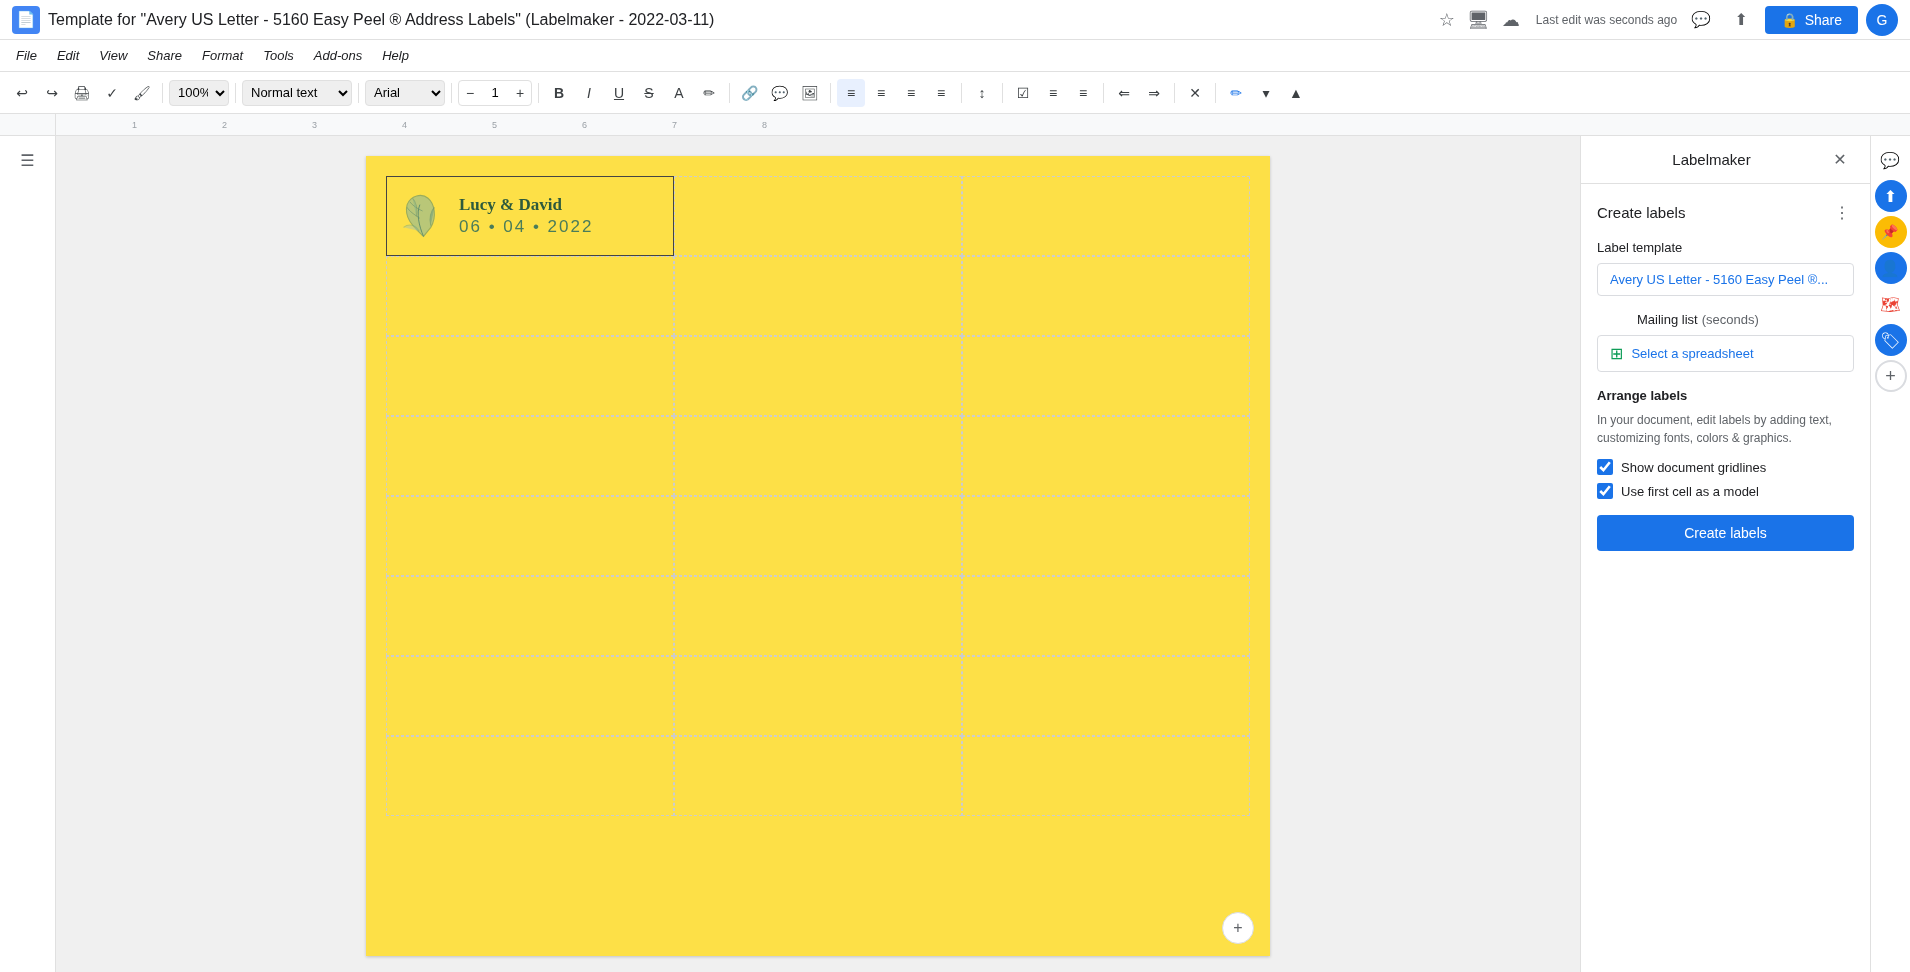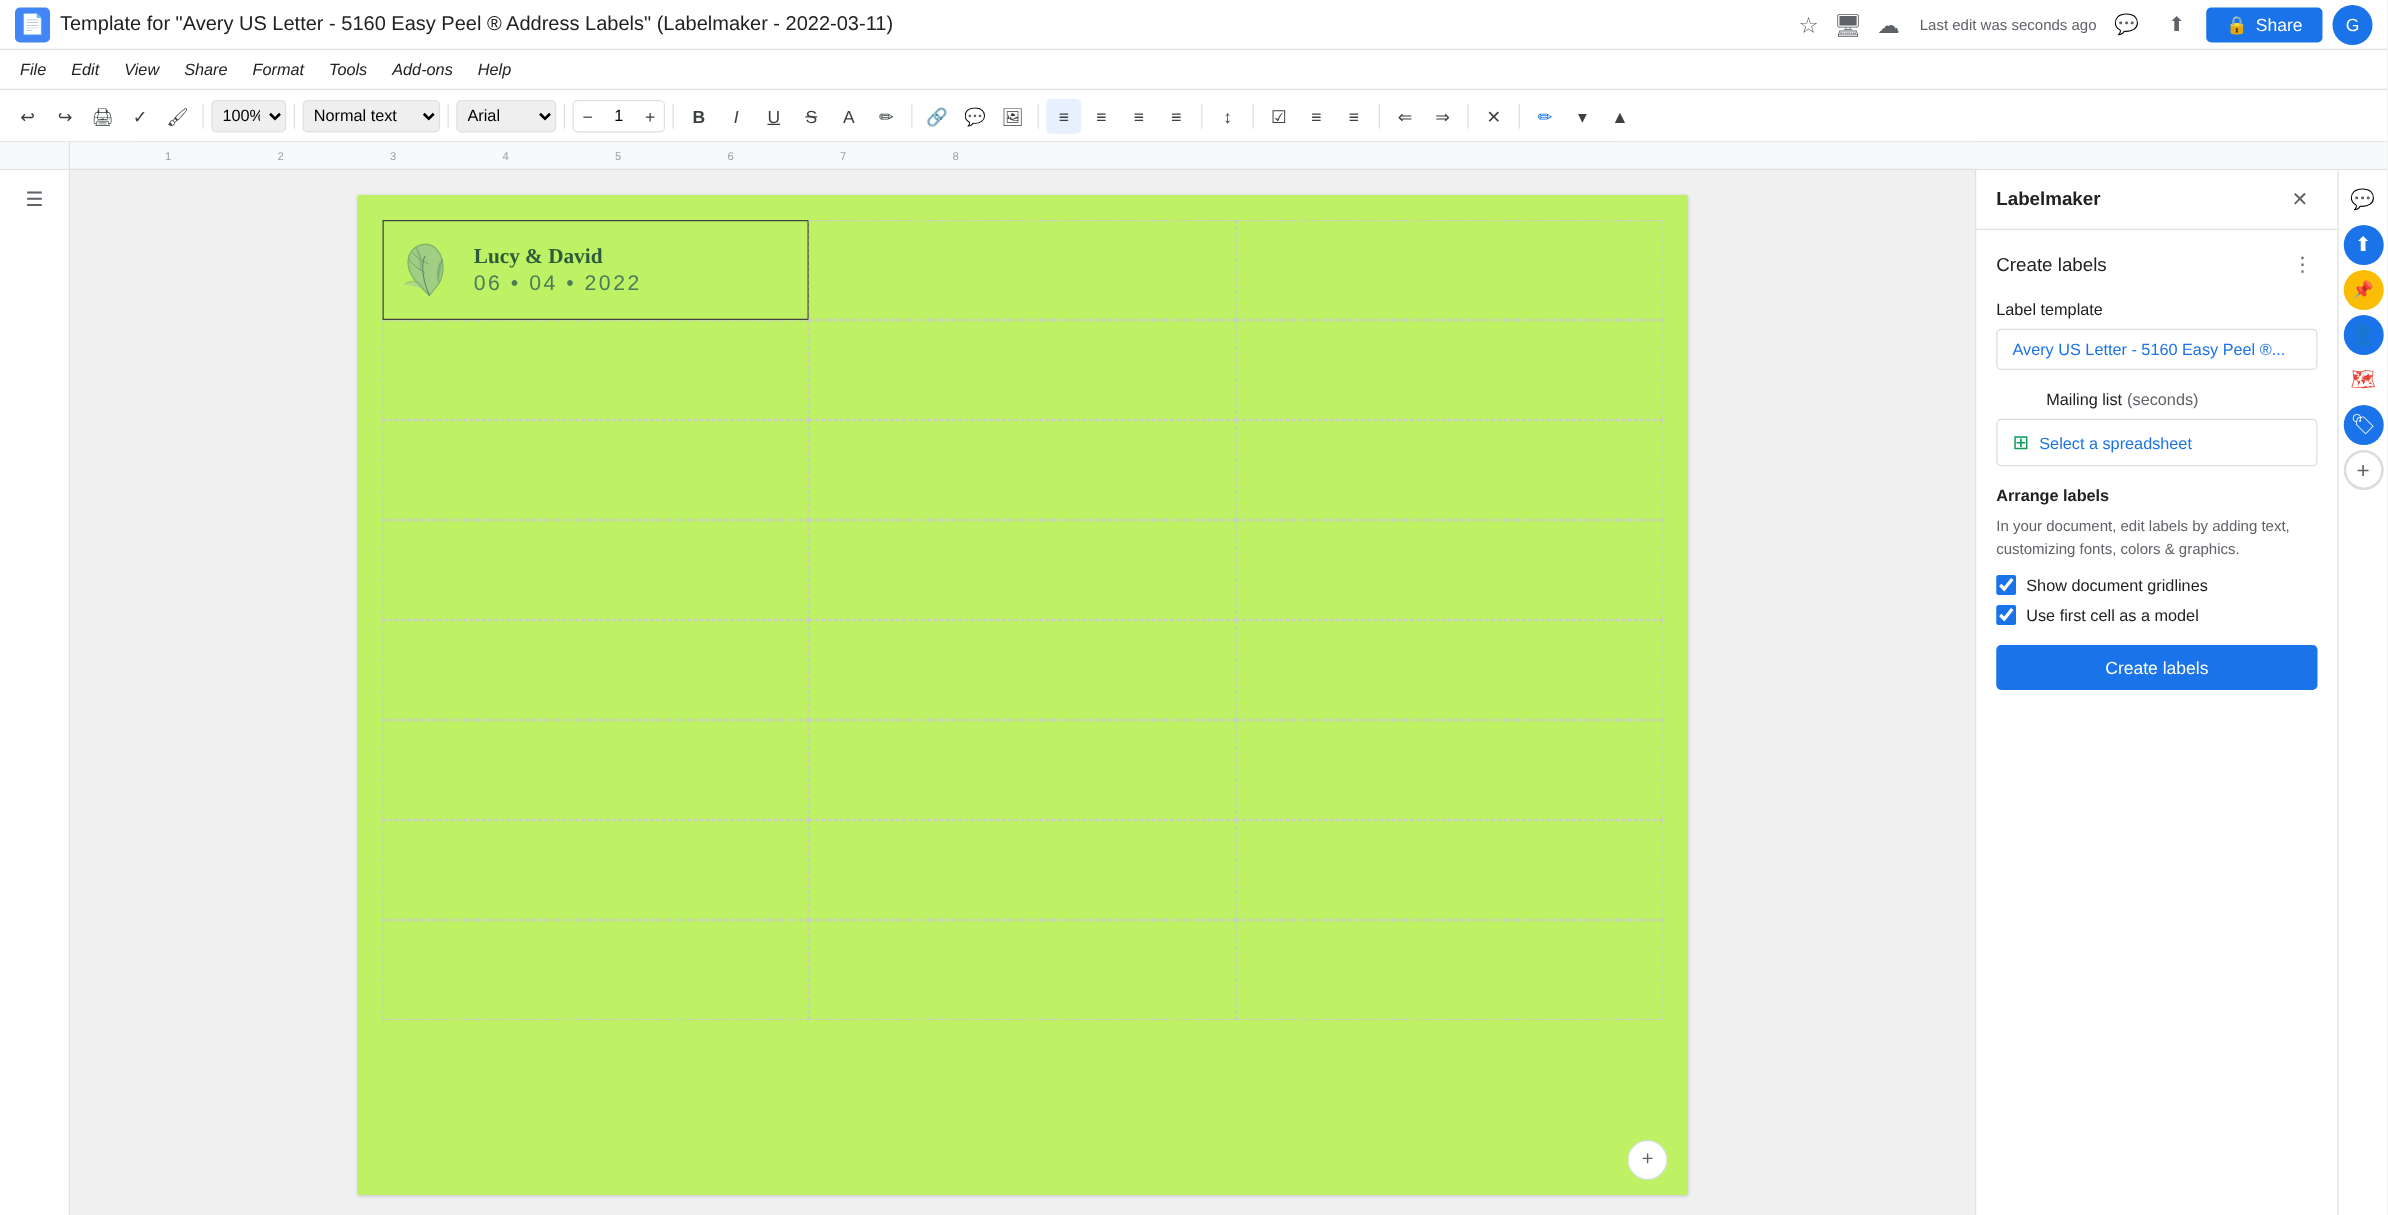--- a/index.html
+++ b/index.html
@@ -49,35 +49,35 @@
 
     
     #main-layout { display: flex; height: calc(972px - 40px - 32px - 42px - 22px); }
 
     
     #left-sidebar { width: 56px; background: #fff; border-right: 1px solid #e0e0e0; display: flex; flex-direction: column; align-items: center; padding-top: 8px; }
     .sidebar-icon { width: 32px; height: 32px; border-radius: 4px; display: flex; align-items: center; justify-content: center; cursor: pointer; color: #5f6368; font-size: 16px; margin-bottom: 4px; }
 
     
     #doc-area { flex: 1; background: #f0f0f0; overflow: auto; display: flex; justify-content: center; padding: 20px 0; }
-    #doc-page { width: 1064px; min-height: 800px; background: #bef264; box-shadow: 0 1px 3px rgba(0,0,0,0.2); position: relative; }
+    #doc-page { width: 904px; min-height: 800px; background: #fde047; box-shadow: 0 1px 3px rgba(0,0,0,0.2); position: relative; }
 
     
     #label-grid { display: grid; grid-template-columns: repeat(3, 1fr); grid-template-rows: repeat(10, 80px); gap: 0; padding: 20px; width: 100%; height: 100%; }
     .label-cell { border: 1px dashed #ccc; position: relative; }
     .label-cell.first { border: 1.5px solid #444; display: flex; align-items: center; padding: 6px; }
     .label-image { width: 60px; height: 55px; flex-shrink: 0; display: flex; align-items: center; justify-content: center; }
     .label-text-area { display: flex; flex-direction: column; justify-content: center; padding-left: 6px; }
     .label-name { color: #2d5a3d; font-size: 17px; font-weight: bold; font-family: Georgia, serif; }
     .label-date { color: #4a7c5a; font-size: 17px; letter-spacing: 2px; margin-top: 2px; }
 
     
     #right-panel { width: 290px; background: #fff; border-left: 1px solid #e0e0e0; display: flex; flex-direction: column; }
     #labelmaker-header { display: flex; align-items: center; height: 48px; padding: 0 16px; border-bottom: 1px solid #e0e0e0; }
-    #labelmaker-title { font-size: 15px; font-weight: 700; color: #202124; flex: 1; }
+    #labelmaker-title { font-size: 15px; font-weight: 400; color: #202124; flex: 1; text-align: center; }
     #labelmaker-close { width: 28px; height: 28px; border: none; background: transparent; cursor: pointer; border-radius: 50%; display: flex; align-items: center; justify-content: center; color: #5f6368; font-size: 16px; }
     #labelmaker-body { padding: 16px; flex: 1; }
     #create-labels-header { display: flex; align-items: center; margin-bottom: 16px; }
     #create-labels-title { font-size: 15px; font-weight: 500; color: #202124; flex: 1; }
     #create-labels-menu { width: 24px; height: 24px; border: none; background: transparent; cursor: pointer; color: #5f6368; font-size: 16px; border-radius: 50%; }
     .section-label { font-size: 13px; color: #202124; font-weight: 500; margin-bottom: 8px; }
     .template-display { width: 100%; border: 1px solid #dadce0; border-radius: 4px; padding: 8px 12px; font-size: 13px; color: #1a73e8; background: #fff; cursor: pointer; display: flex; align-items: center; }
     .mailing-list-label { display: flex; align-items: center; margin-bottom: 8px; margin-left: 40px; }
     .mailing-list-title { font-size: 13px; font-weight: 500; color: #202124; }
     .mailing-list-optional { font-size: 13px; color: #5f6368; margin-left: 4px; }

